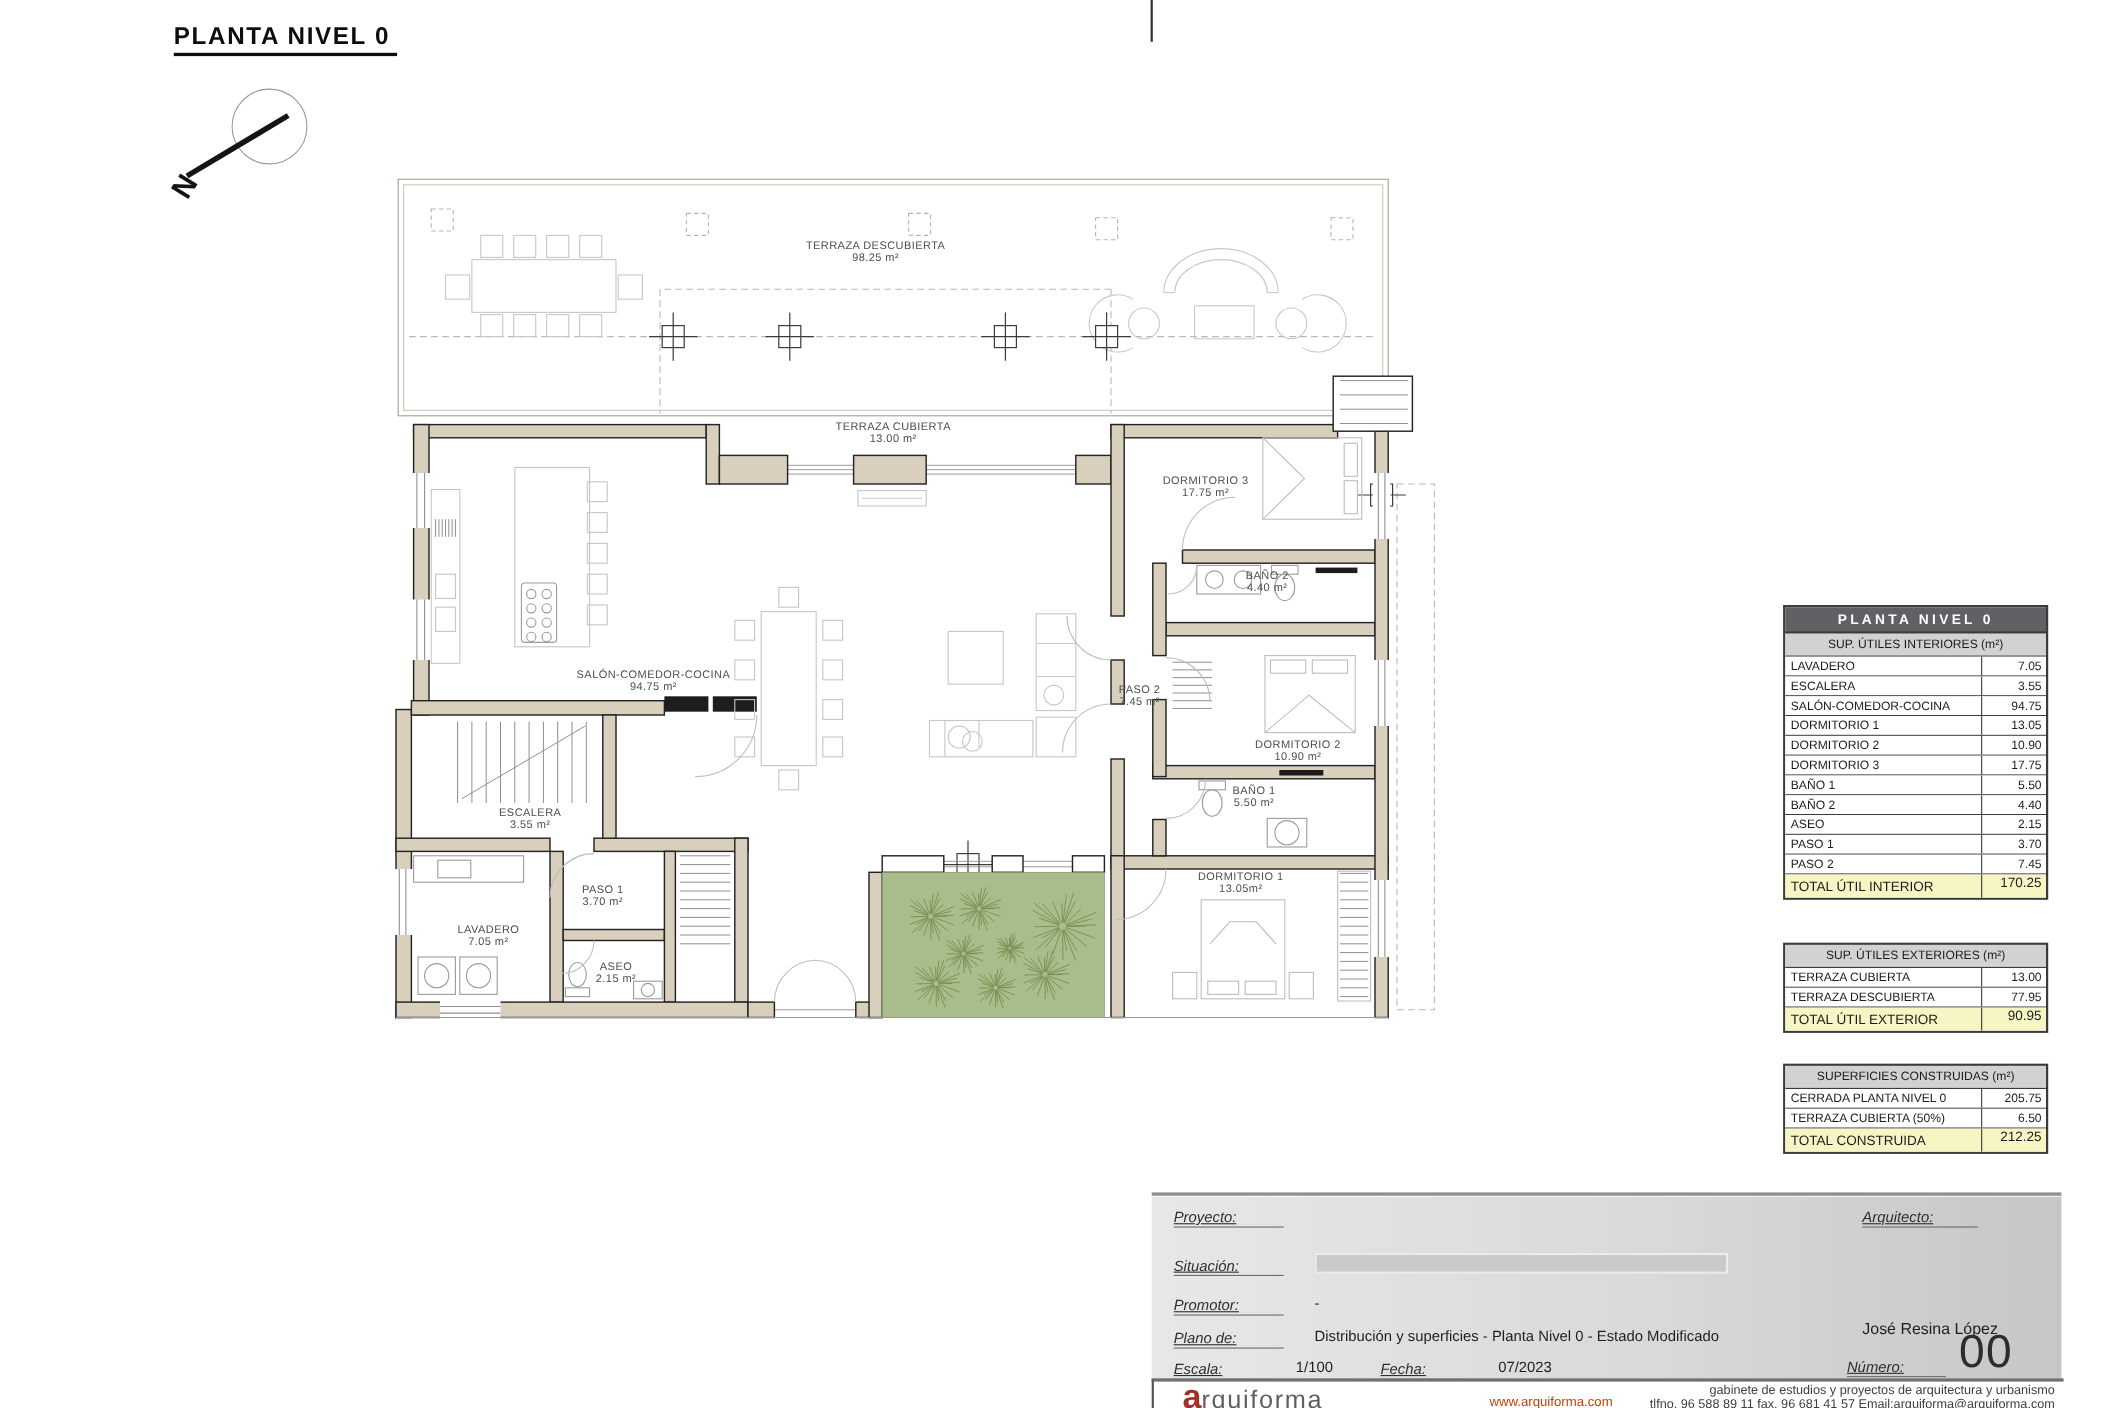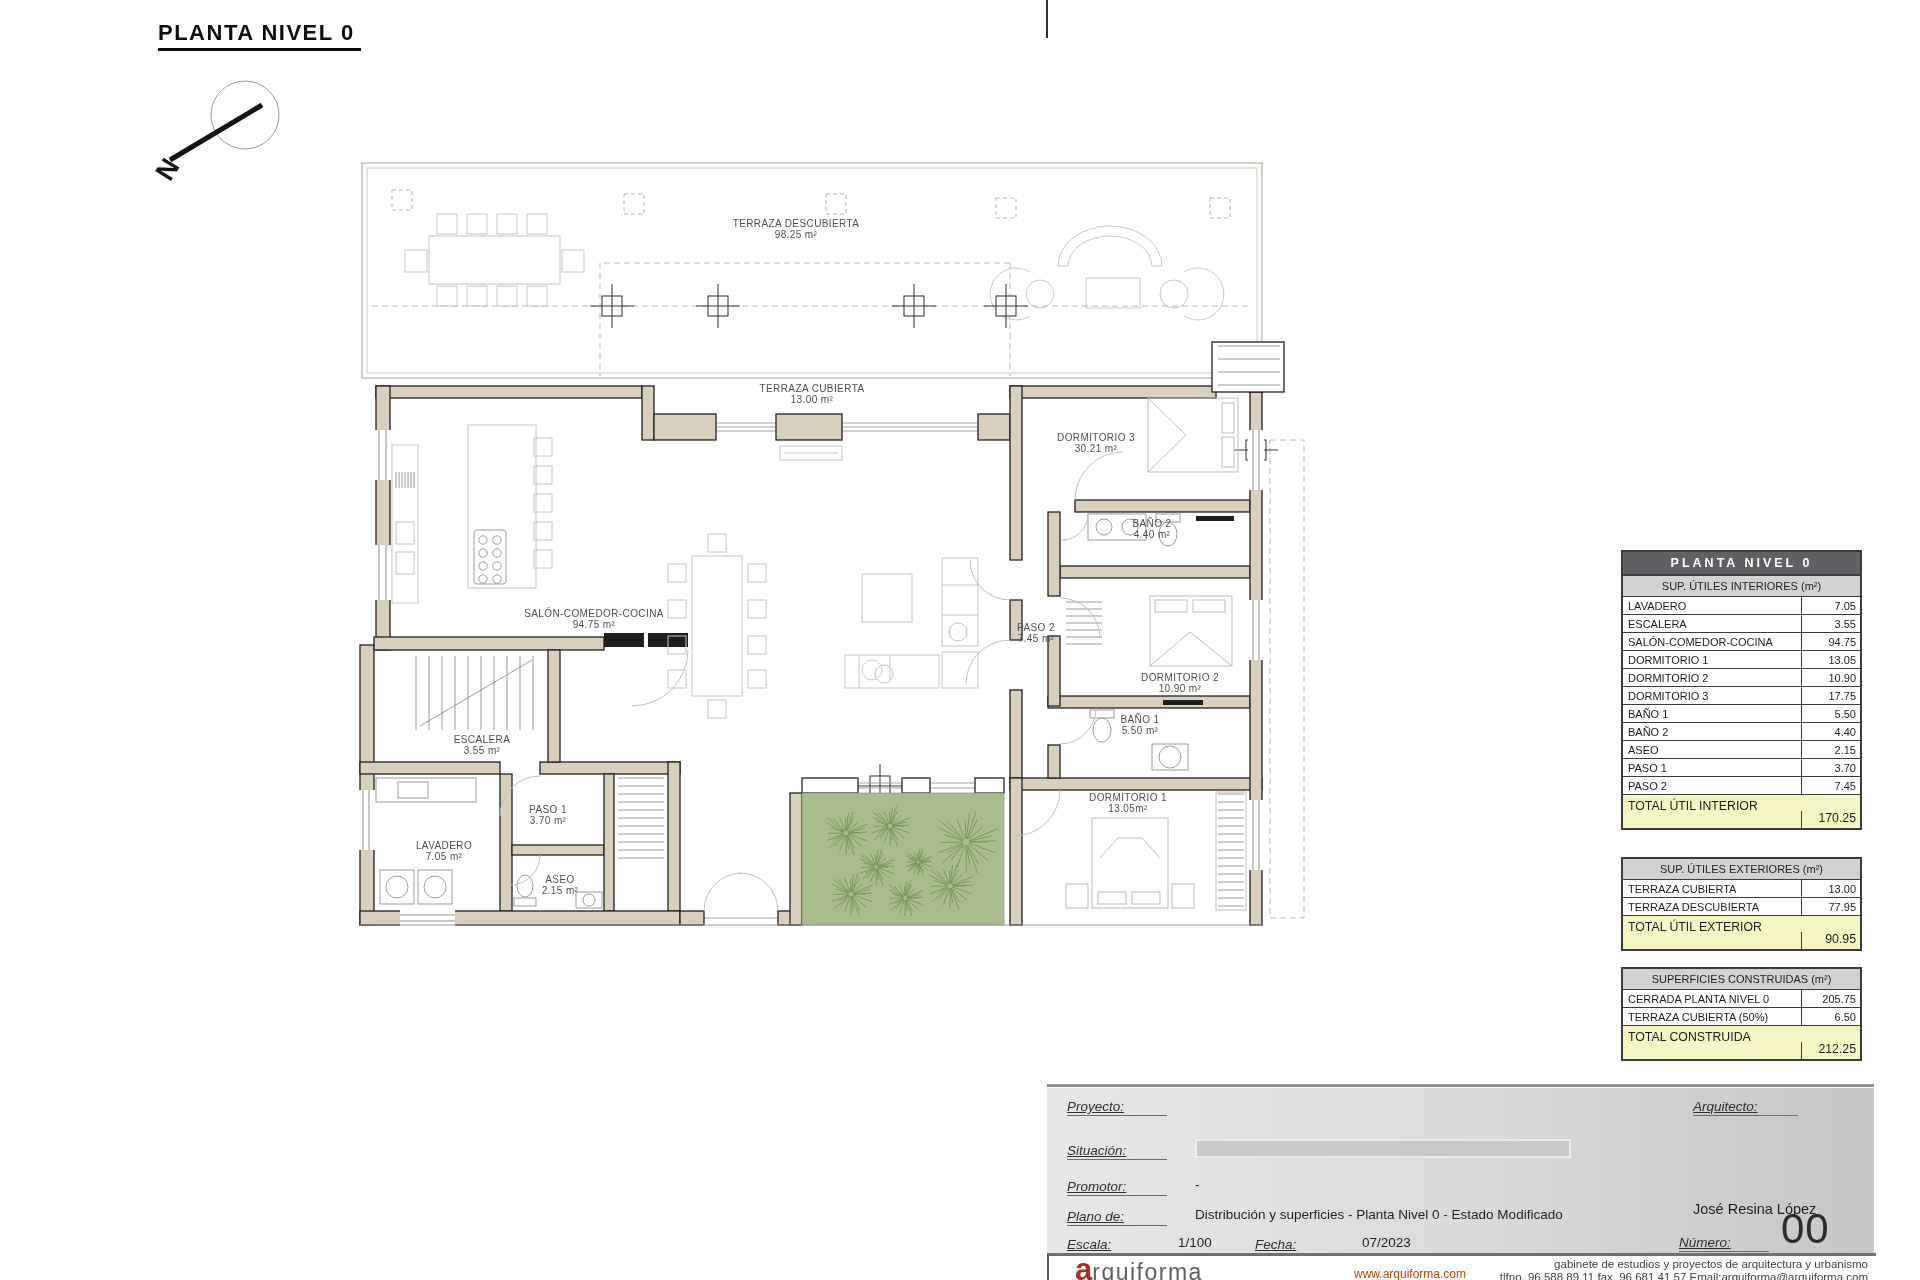--- a/index.html
+++ b/index.html
@@ -24,21 +24,21 @@
   .t-head1{background:#606164;color:#fff;font-weight:bold;text-align:center;
     letter-spacing:3px;font-size:12.5px;padding:4px 0;border-bottom:2px solid #3b3b3b;}
   .t-head2{background:#d2d2d2;text-align:center;font-size:11px;padding:4px 0;
     border-bottom:1.2px solid #3b3b3b;}
   .t-row{display:flex;border-bottom:1.2px solid #3b3b3b;background:#fff;}
   .t-row:last-child{border-bottom:none;}
   .t-row .name{flex:1;padding:3px 5px 2px 5px;}
   .t-row .val{width:54px;border-left:1.2px solid #3b3b3b;text-align:right;padding:3px 4px 2px 0;}
   .t-row.total{background:#f6f6c5;font-size:12.3px;}
   .t-row.total .name{padding:4px 5px 3px 5px;}
-  .t-row.total .val{padding:0 4px 3px 0;margin-top:16px;}
+  .t-row.total .val{padding:0 4px 3px 0;}
 
   
   .tb{position:absolute;left:1047px;top:1084px;width:827px;height:169px;
     background:linear-gradient(90deg,#e7e7e7 0%,#d9d9d9 55%,#c6c6c6 100%);
     border-top:3px solid #8f8f8f;box-shadow:inset 0 1px 0 #fdfdfd;}
   .tb-label{position:absolute;font-style:italic;font-size:13.5px;color:#2e2e2e;
     border-bottom:1px solid #6b6b6b;padding-bottom:1px;text-decoration:underline;}
   .tb-val{position:absolute;font-size:13.5px;color:#1f1f1f;}
   .redact{position:absolute;background:#c9c9c9;border:2px solid #ececec;}
   .bignum{position:absolute;font-size:42px;color:#2c2c2c;letter-spacing:1px;}
@@ -621,21 +621,21 @@
       <path d="M1075,500 A48,48 0 0 1 1123,452"></path>
       <path d="M1088,514 A26,26 0 0 1 1062,540"></path>
       <path d="M1010,600 A40,40 0 0 1 970,560"></path>
       <path d="M1010,640 A44,44 0 0 0 966,684"></path>
     </g>
   </svg>
 
   <div>
     <div class="rlabel" style="left:796px;top:218px;"><span class="l1">TERRAZA DESCUBIERTA</span><span class="l2">98.25 m²</span></div>
     <div class="rlabel" style="left:812px;top:383px;"><span class="l1">TERRAZA CUBIERTA</span><span class="l2">13.00 m²</span></div>
-    <div class="rlabel" style="left:1096px;top:432px;"><span class="l1">DORMITORIO 3</span><span class="l2">30.21 m²</span></div>
+    <div class="rlabel" style="left:1096px;top:432px;"><span class="l1">DORMITORIO 3</span><span class="l2">17.75 m²</span></div>
     <div class="rlabel" style="left:1152px;top:518px;"><span class="l1">BAÑO 2</span><span class="l2">4.40 m²</span></div>
     <div class="rlabel" style="left:594px;top:608px;"><span class="l1">SALÓN-COMEDOR-COCINA</span><span class="l2">94.75 m²</span></div>
     <div class="rlabel" style="left:1036px;top:622px;"><span class="l1">PASO 2</span><span class="l2">7.45 m²</span></div>
     <div class="rlabel" style="left:1180px;top:672px;"><span class="l1">DORMITORIO 2</span><span class="l2">10.90 m²</span></div>
     <div class="rlabel" style="left:1140px;top:714px;"><span class="l1">BAÑO 1</span><span class="l2">5.50 m²</span></div>
     <div class="rlabel" style="left:482px;top:734px;"><span class="l1">ESCALERA</span><span class="l2">3.55 m²</span></div>
     <div class="rlabel" style="left:1128px;top:792px;"><span class="l1">DORMITORIO 1</span><span class="l2">13.05m²</span></div>
     <div class="rlabel" style="left:548px;top:804px;"><span class="l1">PASO 1</span><span class="l2">3.70 m²</span></div>
     <div class="rlabel" style="left:444px;top:840px;"><span class="l1">LAVADERO</span><span class="l2">7.05 m²</span></div>
     <div class="rlabel" style="left:560px;top:874px;"><span class="l1">ASEO</span><span class="l2">2.15 m²</span></div>

